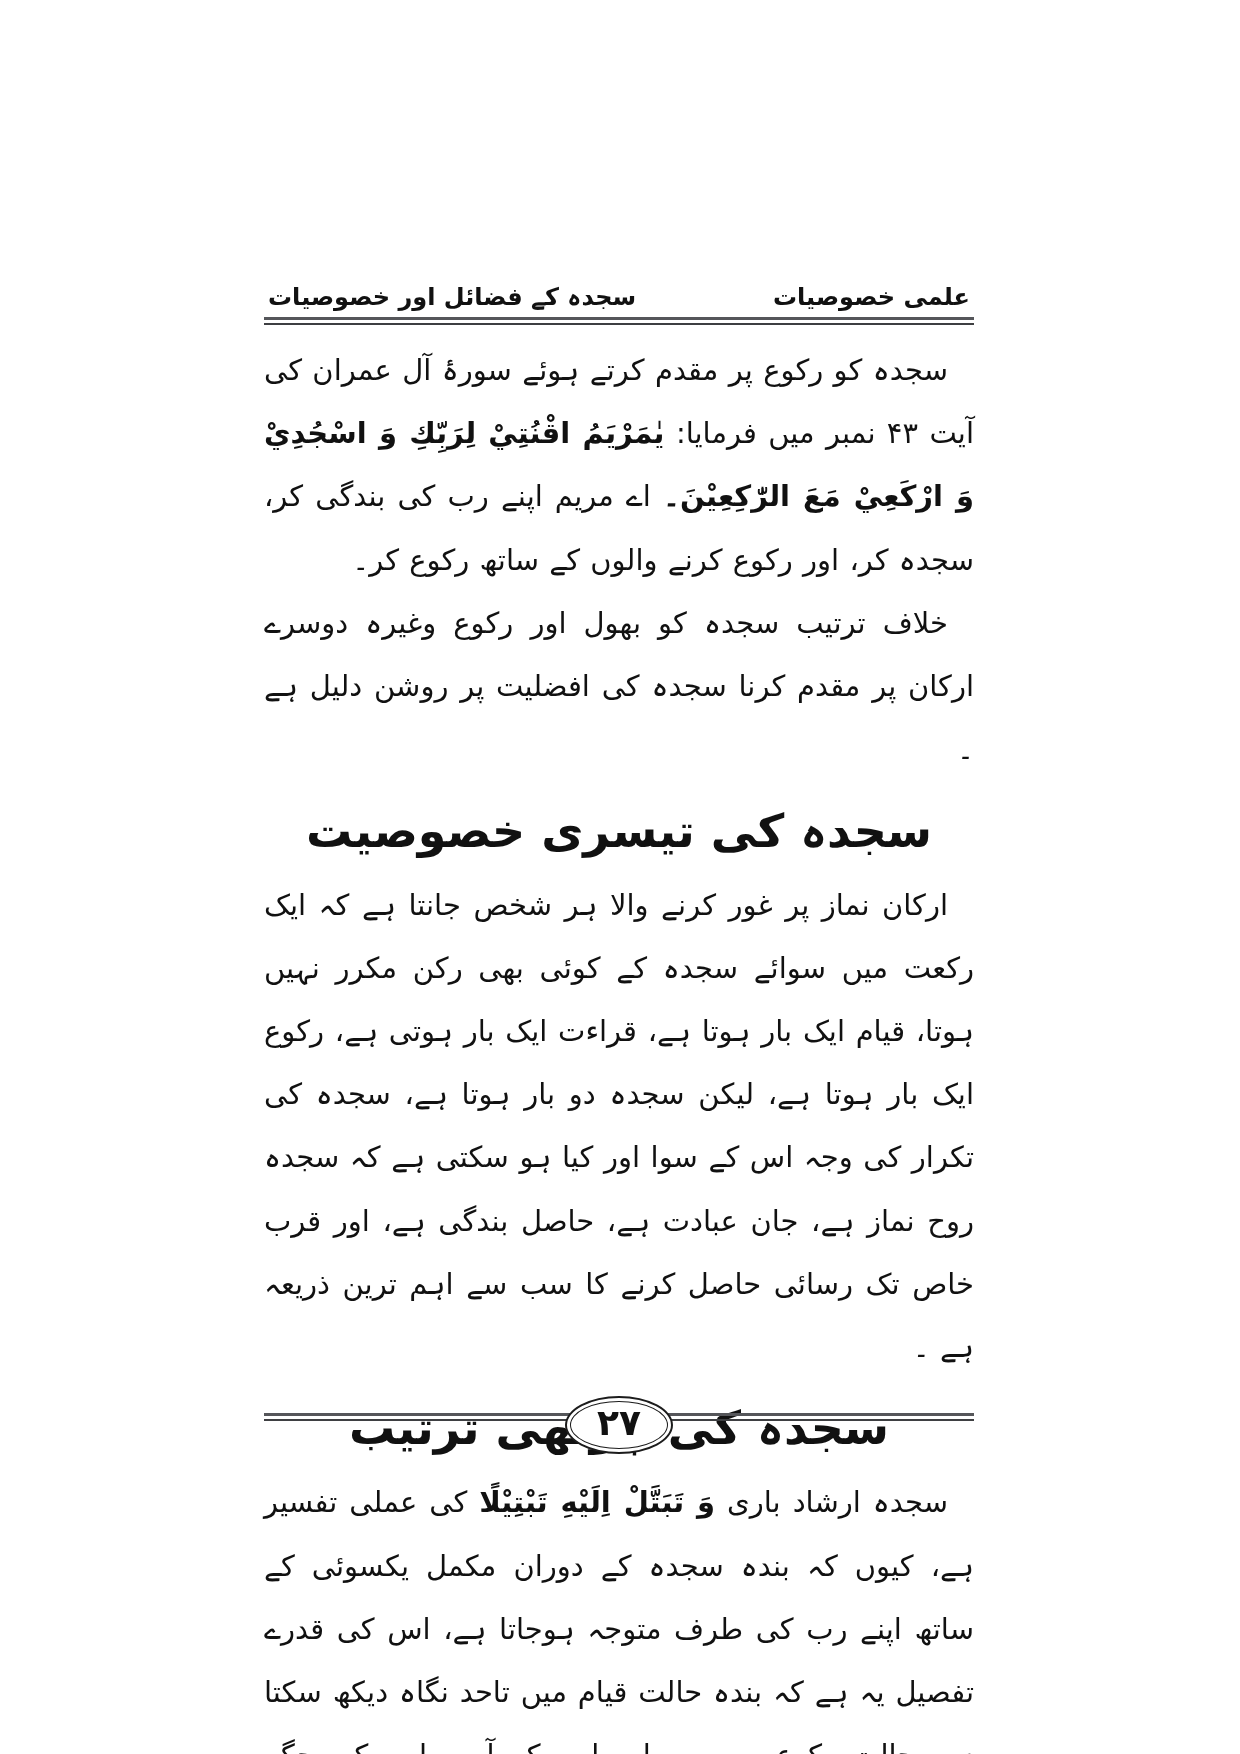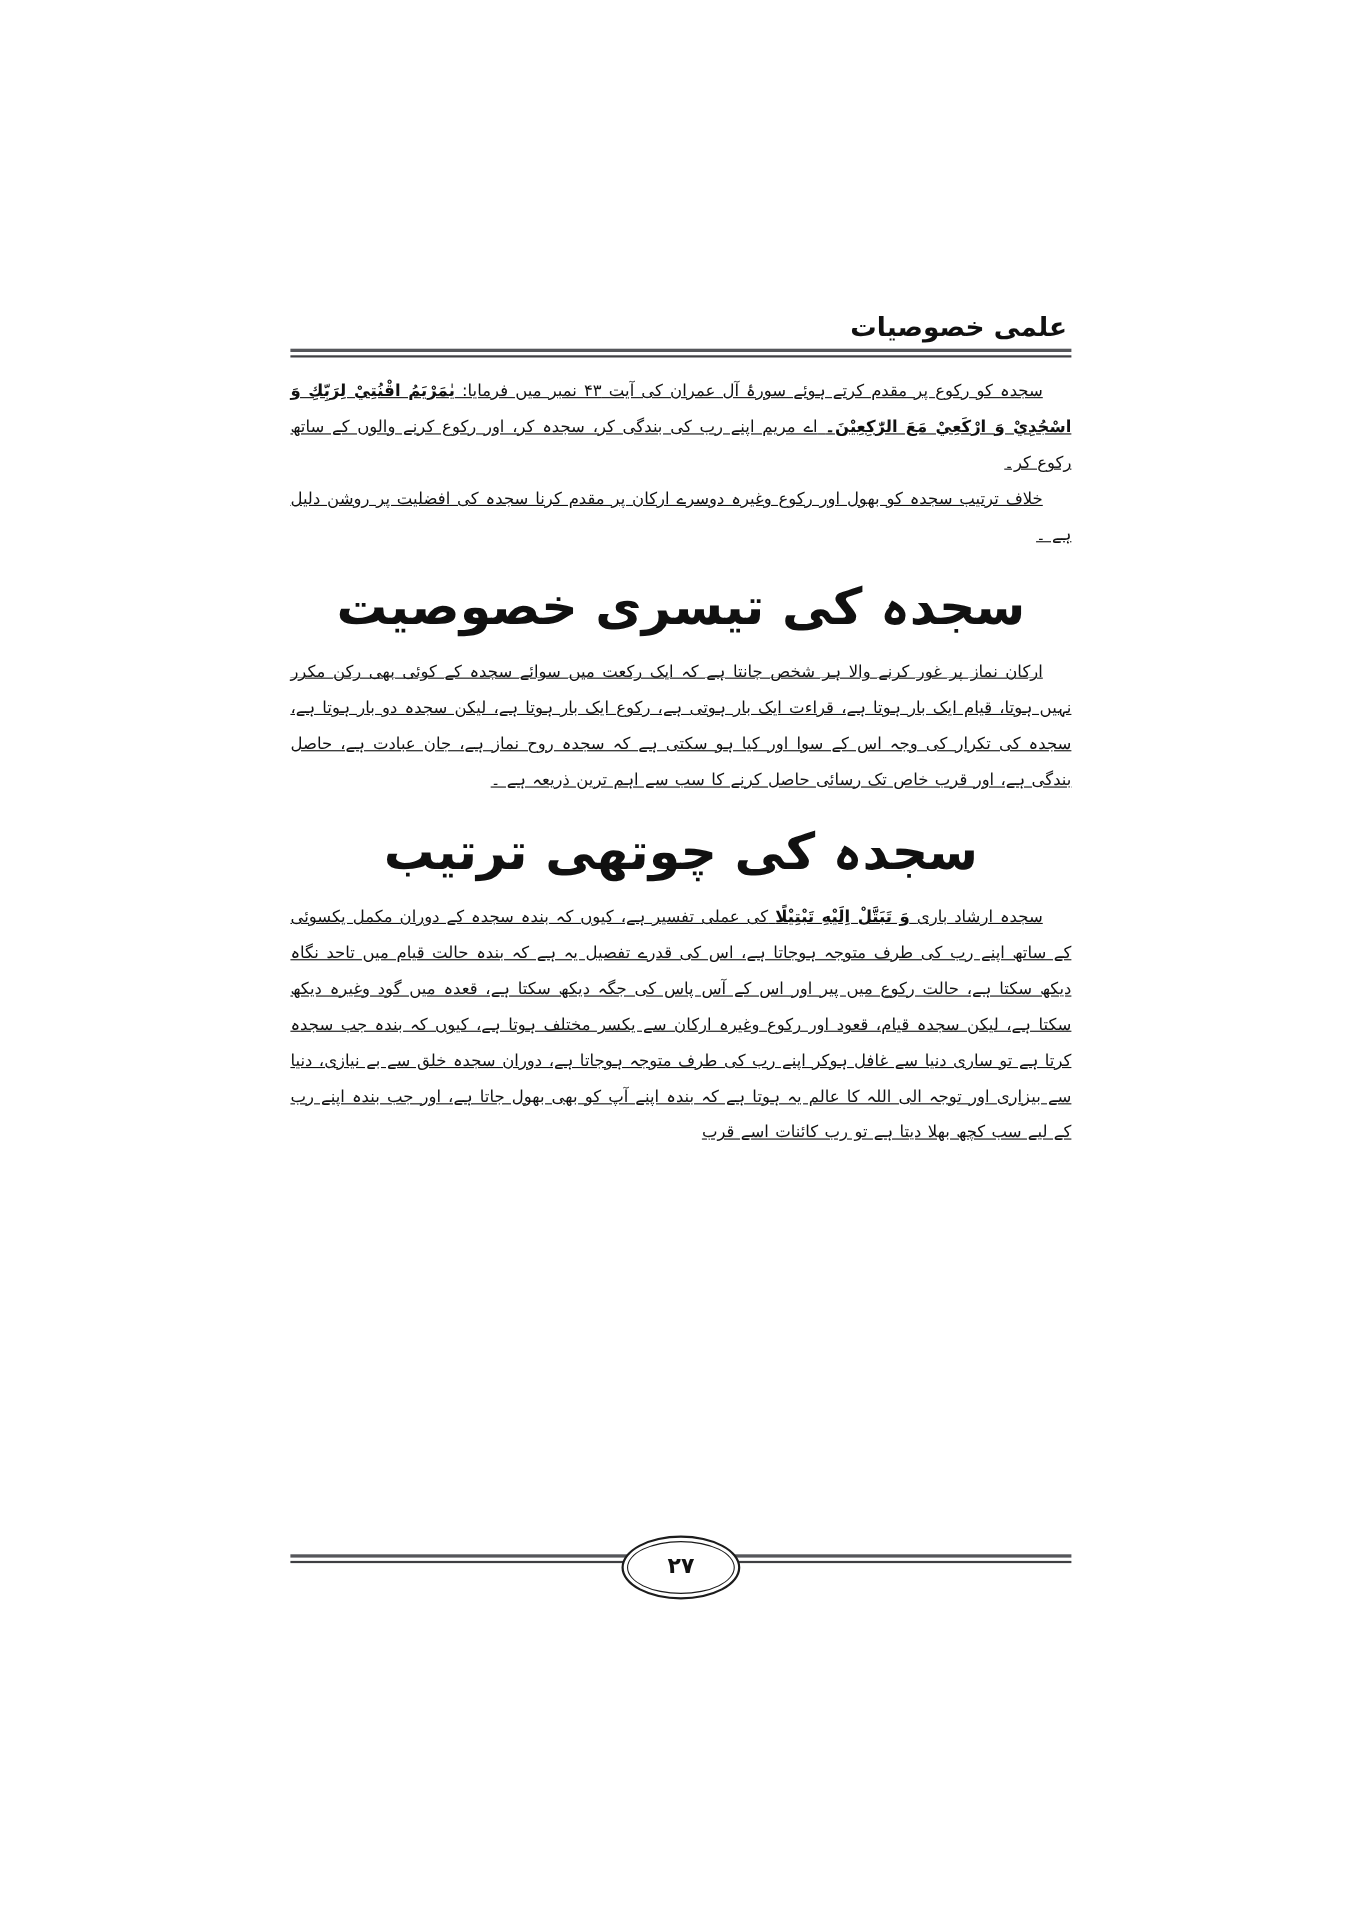--- a/index.html
+++ b/index.html
@@ -35,26 +35,25 @@
   .double-rule {
     height: 3px;
     border-top: 3px solid #55565a;
     border-bottom: 2px solid #3e3f42;
   }
   .body-text {
     margin-top: 14px;
   }
   .para {
     margin: 0;
-    font-size: 15px;
+    font-size: 29px;
     line-height: 2.18;
     text-align: justify;
     text-indent: 26px;
     word-spacing: 1px;
-    text-decoration: underline;
   }
   .arabic {
     font-weight: bold;
   }
   .section-heading {
     margin: 22px 0 16px 0;
     font-size: 46px;
     font-weight: bold;
     text-align: center;
     text-indent: 0;
@@ -81,35 +80,36 @@
     justify-content: center;
   }
   .page-number-oval .inner-ring {
     position: absolute;
     top: 3px; right: 3px; bottom: 3px; left: 3px;
     border: 1.5px solid #1c1c1c;
     border-radius: 50%;
   }
   .page-number {
     position: relative;
-    font-size: 20px;
+    font-size: 36px;
     font-weight: bold;
     line-height: 1;
     padding-bottom: 4px;
   }
 </style>
 </head>
 <body>
 
 <div class="page">
 
   <div class="content">
 
     <div class="header-row">
       <span class="h-book">علمی خصوصیات</span>
+      <span class="h-chapter">سجدہ کے فضائل اور خصوصیات</span>
     </div>
 
     <div class="double-rule"></div>
 
     <div class="body-text">
 
       <p class="para"><span>سجدہ کو رکوع پر مقدم کرتے ہوئے سورۂ آل عمران کی آیت ۴۳ نمبر میں فرمایا:</span> <span class="arabic">يٰمَرْيَمُ اقْنُتِيْ لِرَبِّكِ وَ اسْجُدِيْ وَ ارْكَعِيْ مَعَ الرّٰكِعِيْنَ۔</span> <span>اے مریم اپنے رب کی بندگی کر، سجدہ کر، اور رکوع کرنے والوں کے ساتھ رکوع کر۔</span></p>
 
       <p class="para">خلاف ترتیب سجدہ کو بھول اور رکوع وغیرہ دوسرے ارکان پر مقدم کرنا سجدہ کی افضلیت پر روشن دلیل ہے ۔</p>
 

